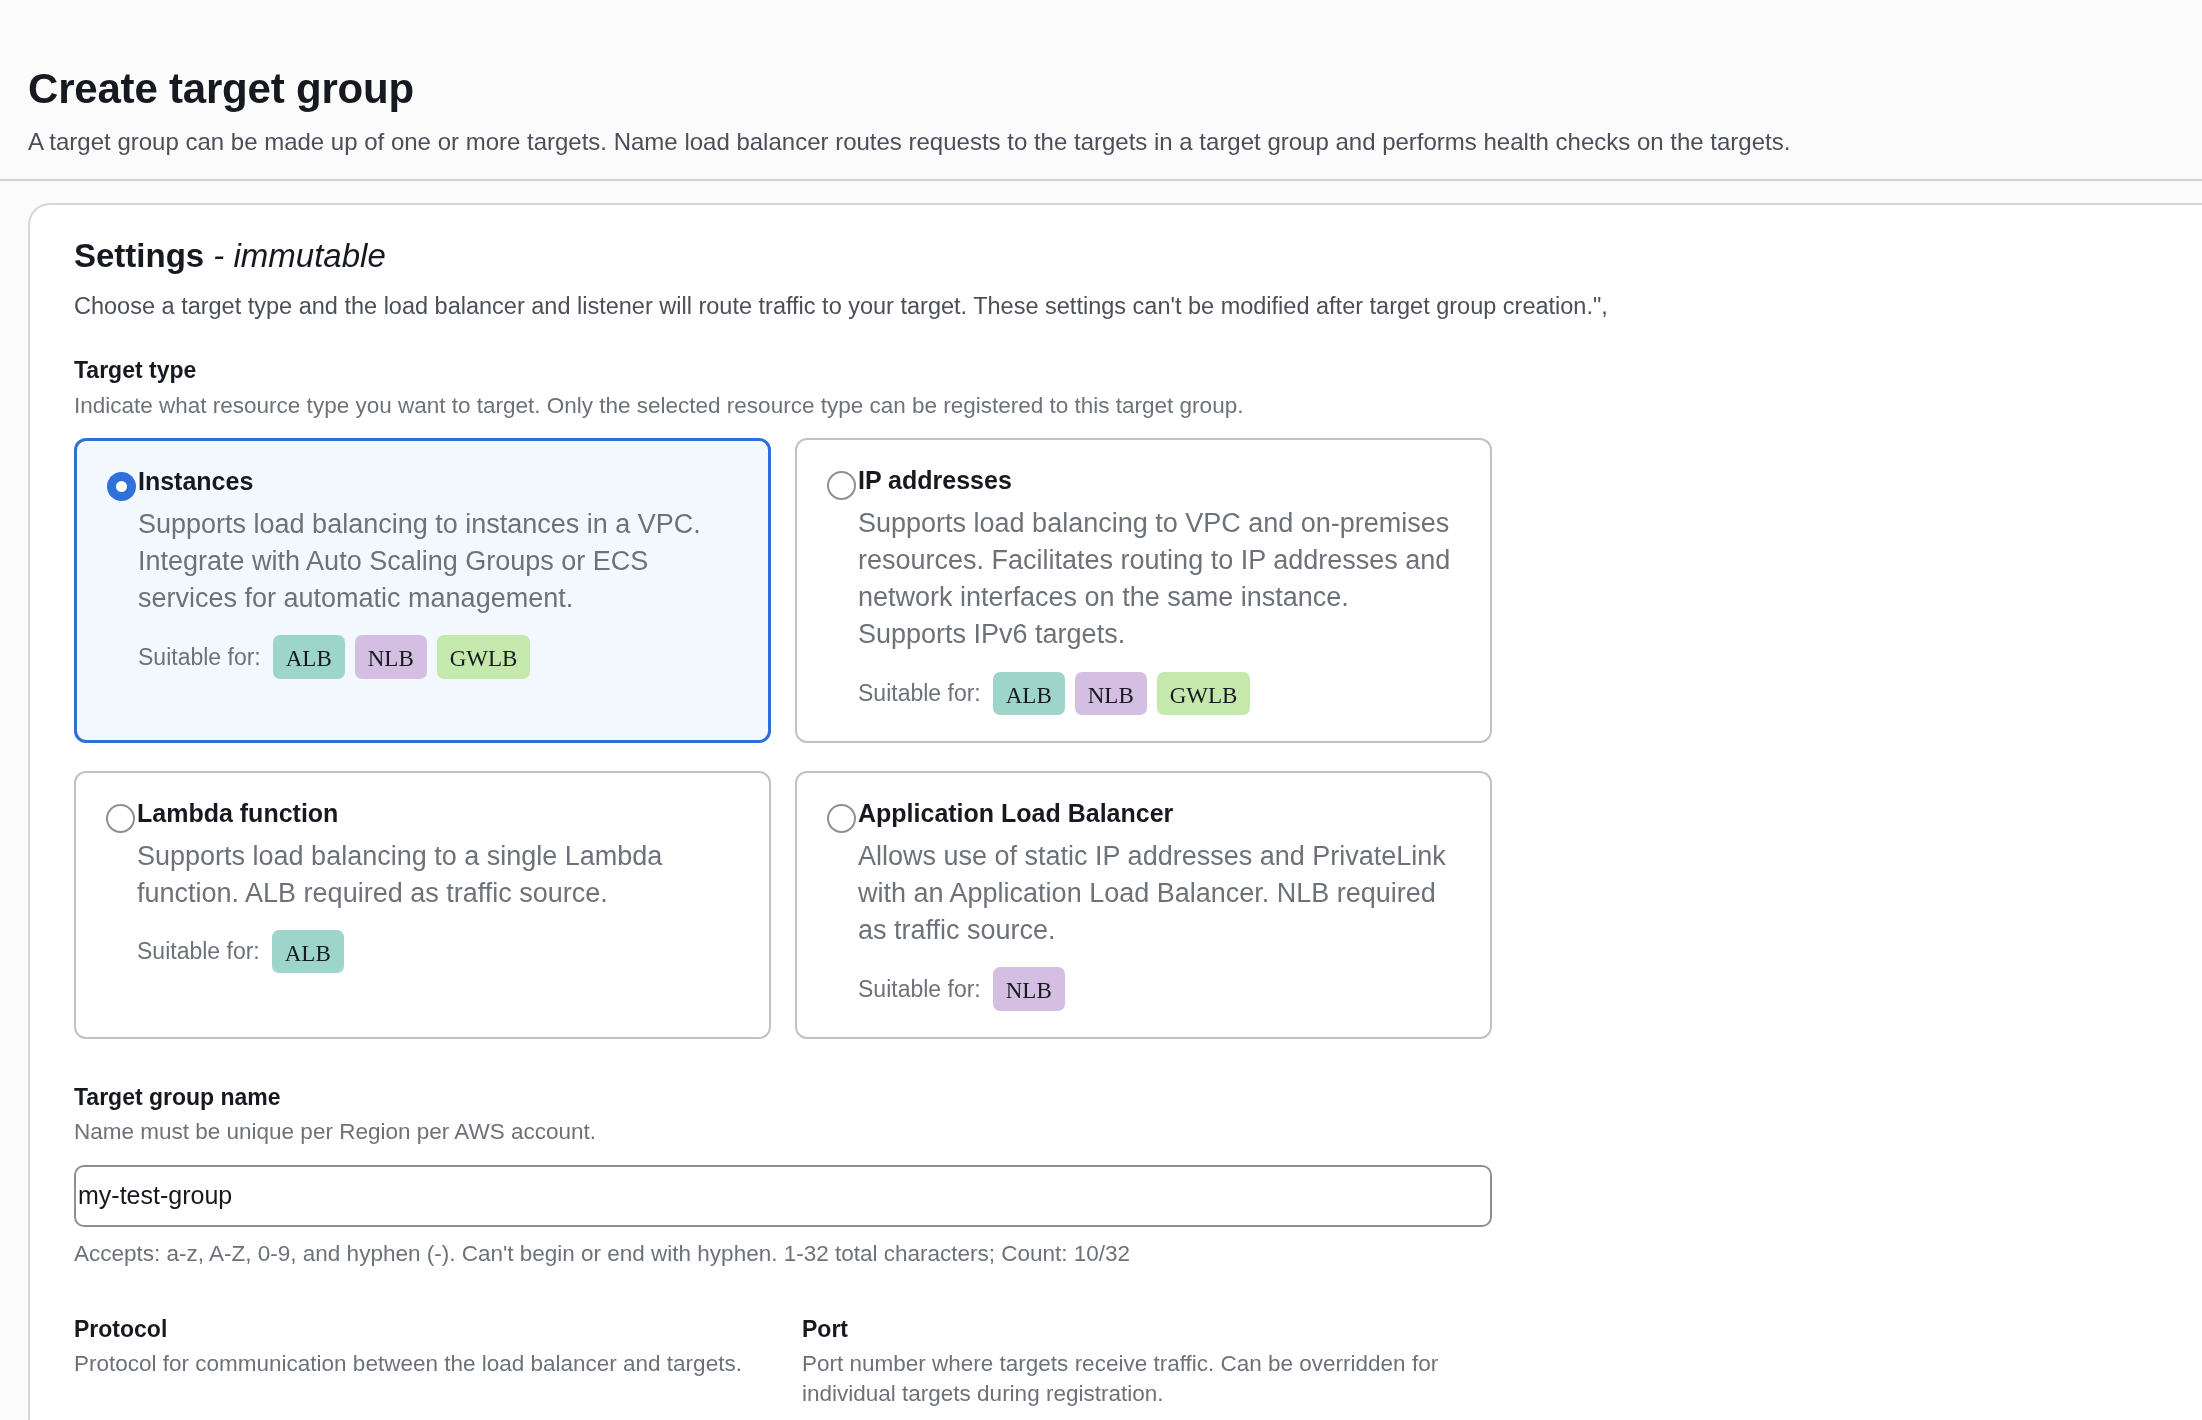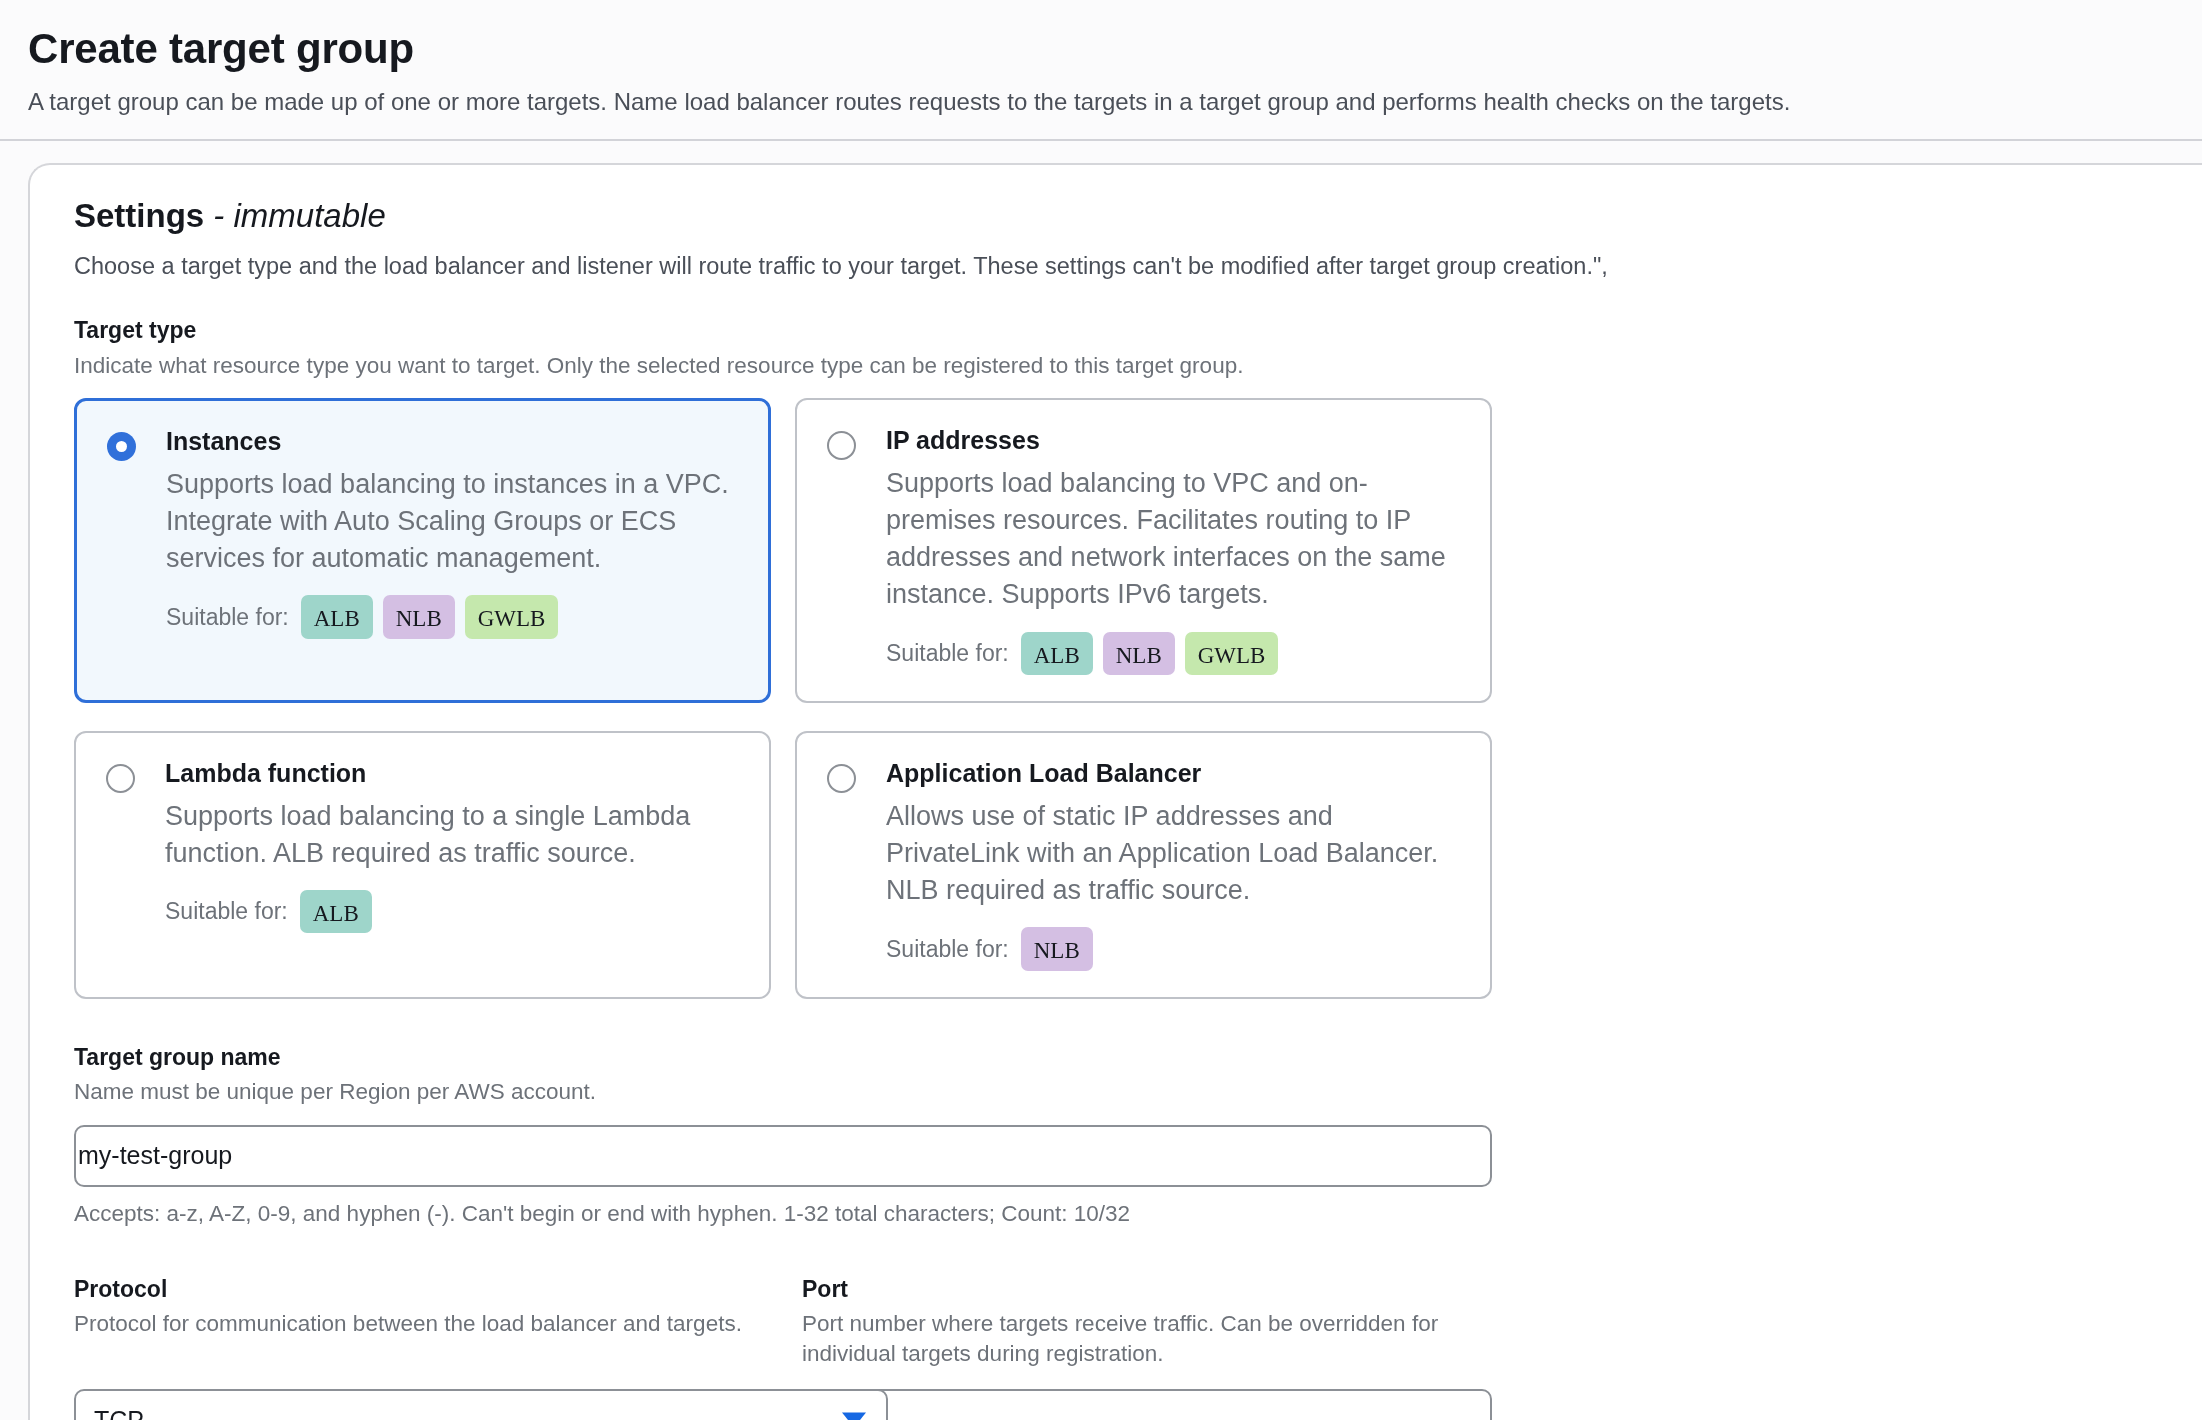--- a/index.html
+++ b/index.html
@@ -11,20 +11,21 @@
     background: #fbfbfc;
     font-family: "Liberation Sans", sans-serif;
     overflow: hidden;
   }
 
   
   .page-header {
     padding: 26px 32px 22px 28px;
     background: #fbfbfc;
     border-bottom: 2px solid #d2d3d8;
+    margin-top: 40px;
   }
   .page-title {
     font-size: 42px;
     font-weight: bold;
     color: #16191f;
     letter-spacing: -0.2px;
     line-height: 1.1;
     margin: 0 0 14px 0;
   }
   .page-subtitle {
@@ -94,21 +95,21 @@
     min-height: 258px;
   }
   .card.selected {
     border: 3px solid #2f6fd8;
     background: #f2f8fd;
   }
   .card.short { min-height: 238px; }
   .card-row {
     display: flex;
     align-items: flex-start;
-    gap: 30px;
+    gap: 2px;
   }
   .radio {
     flex: 0 0 auto;
     width: 29px;
     height: 29px;
     border-radius: 50%;
     border: 2.5px solid #8c9096;
     background: #ffffff;
     margin-top: 5px;
   }

